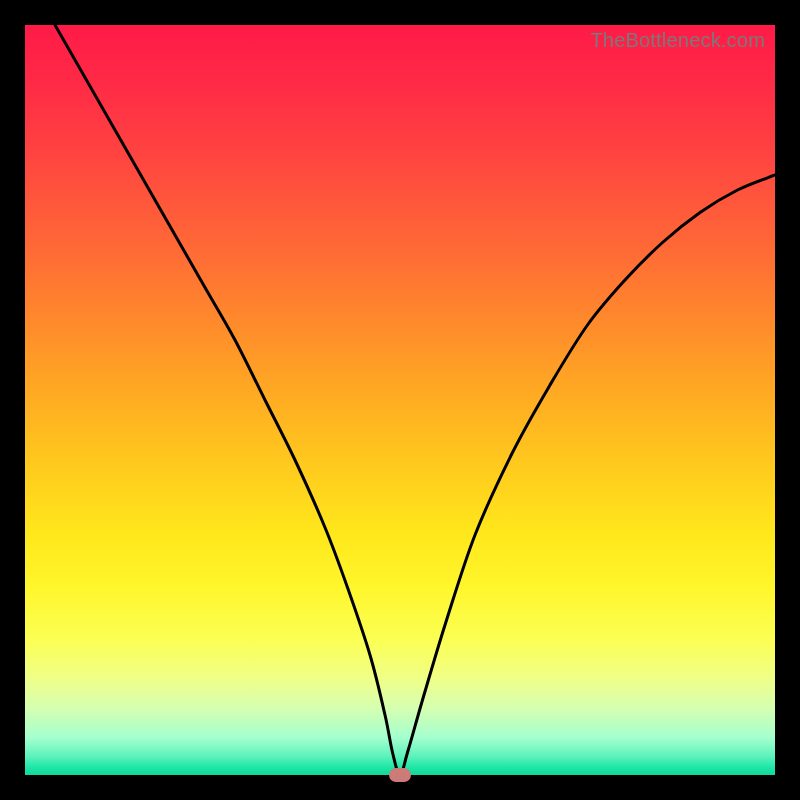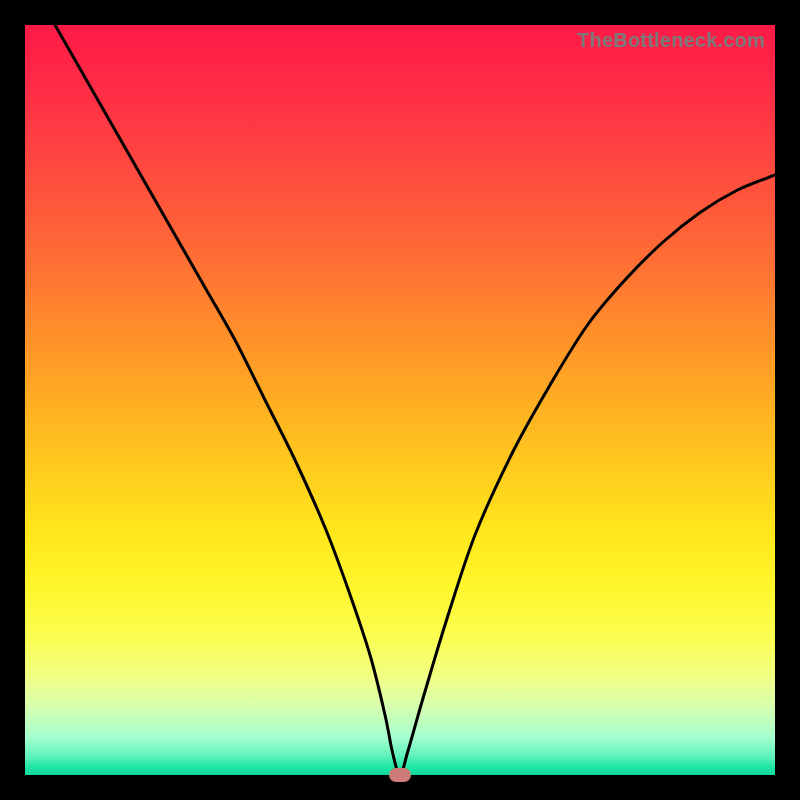--- a/index.html
+++ b/index.html
@@ -35,21 +35,21 @@
       #1ee6a6 99%,
       #0fd89a 100%
     );
   }
   .watermark {
     position: absolute;
     top: 4px;
     right: 10px;
     color: #7a7a7a;
     font-size: 20px;
-    font-weight: 700;
+    font-weight: 400;
     letter-spacing: 0.2px;
   }
   .curve {
     position: absolute;
     left: 0; top: 0;
     width: 750px;
     height: 750px;
   }
   .marker {
     position: absolute;

